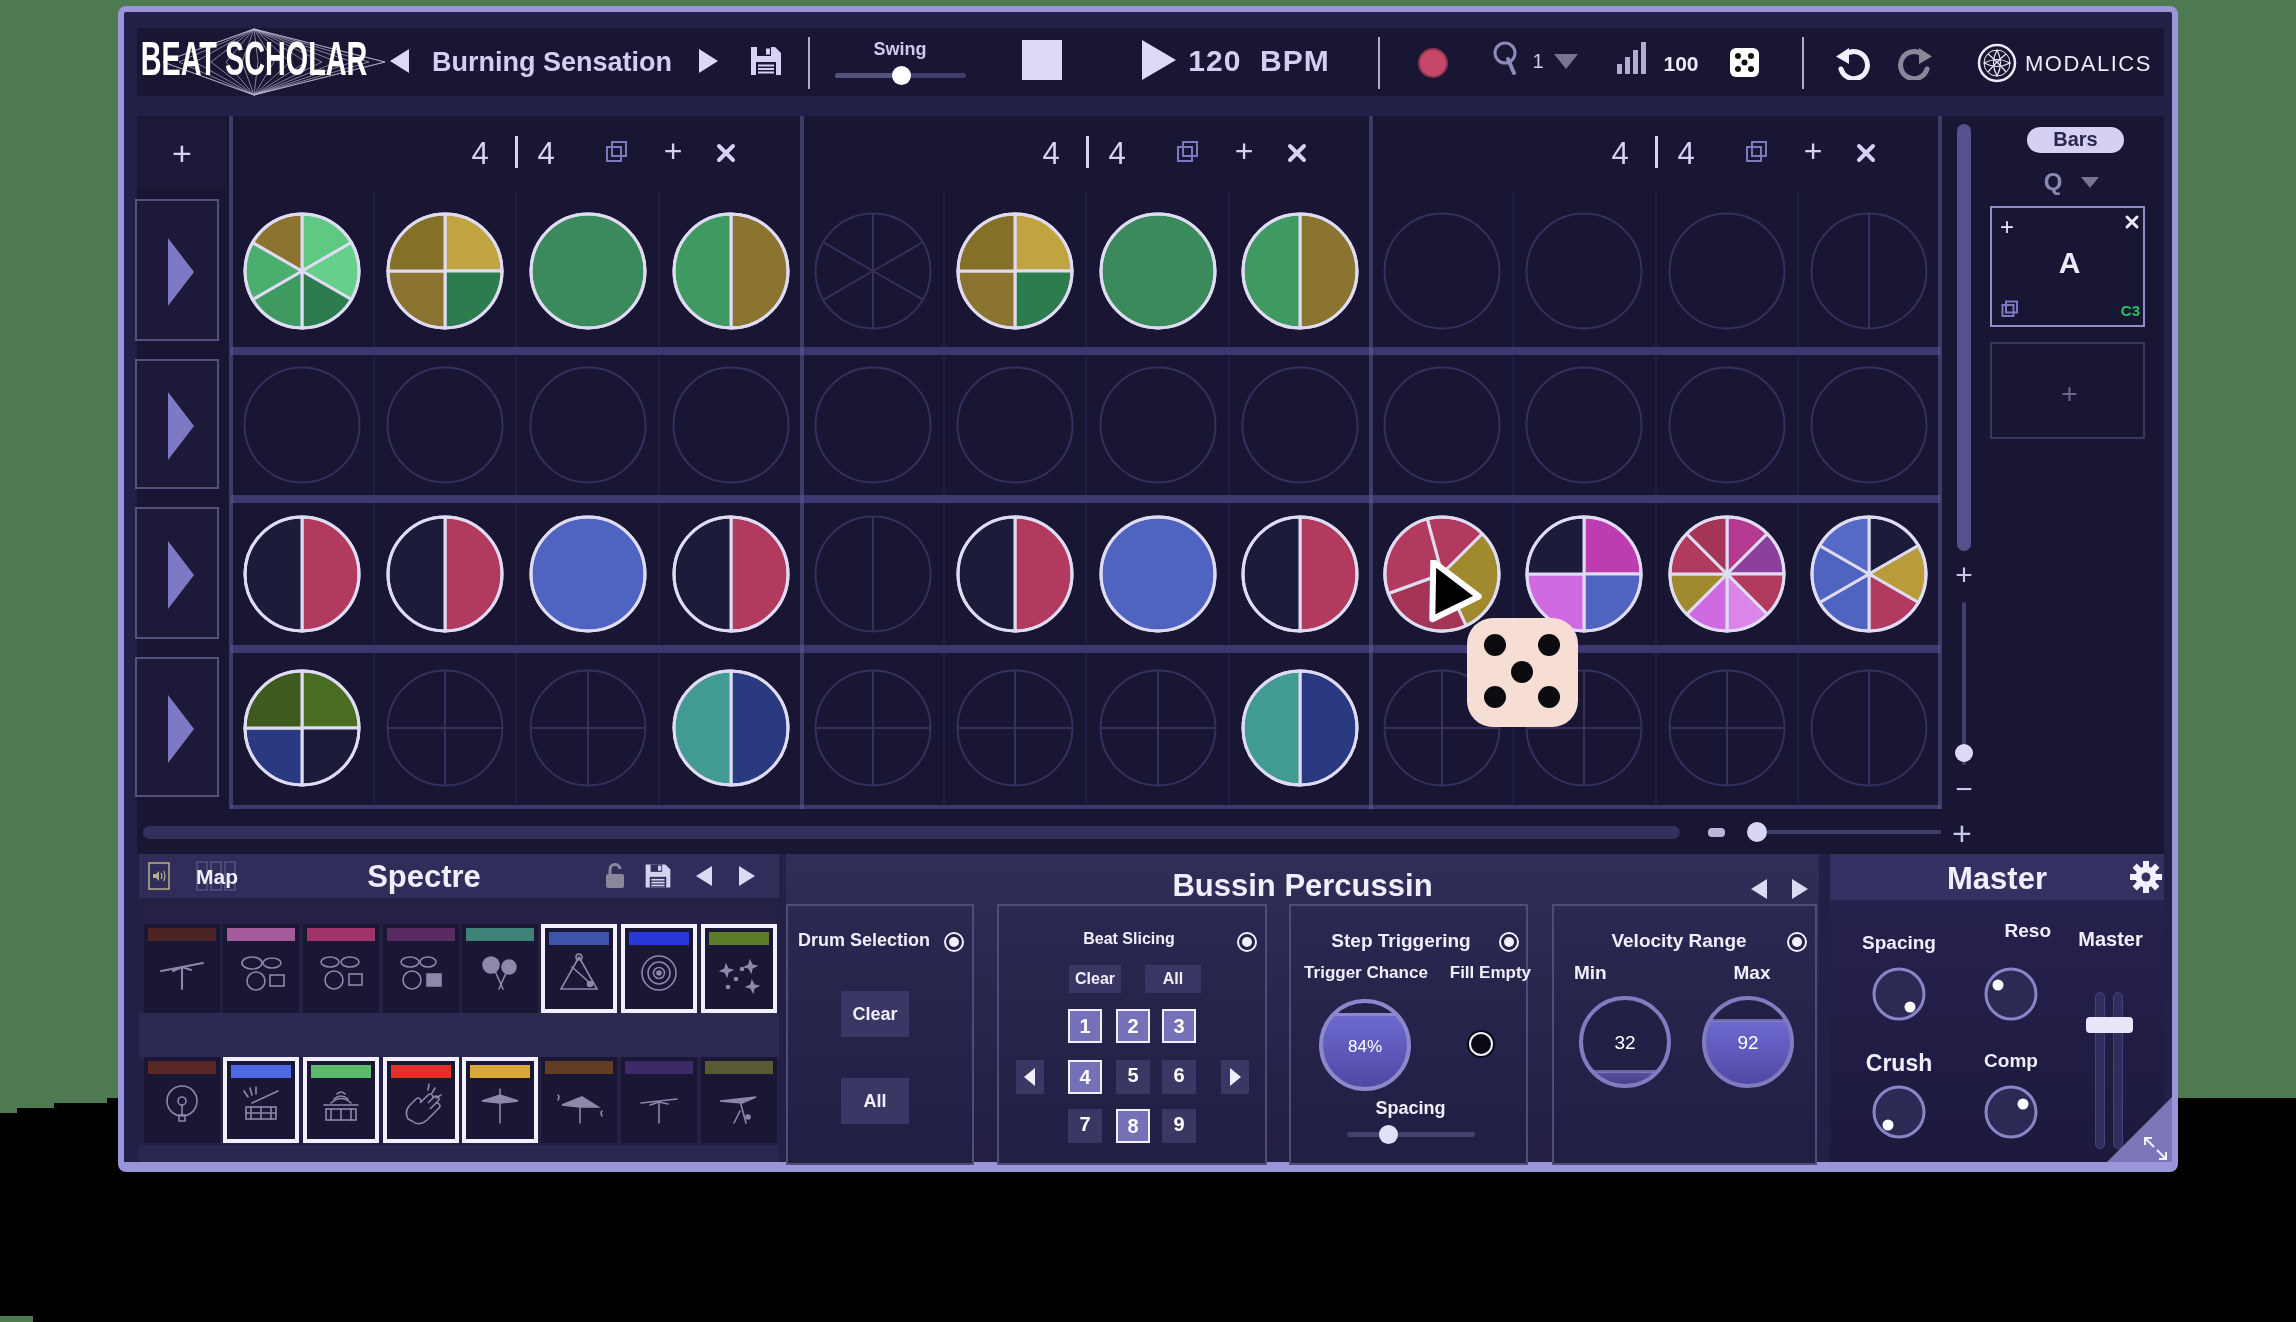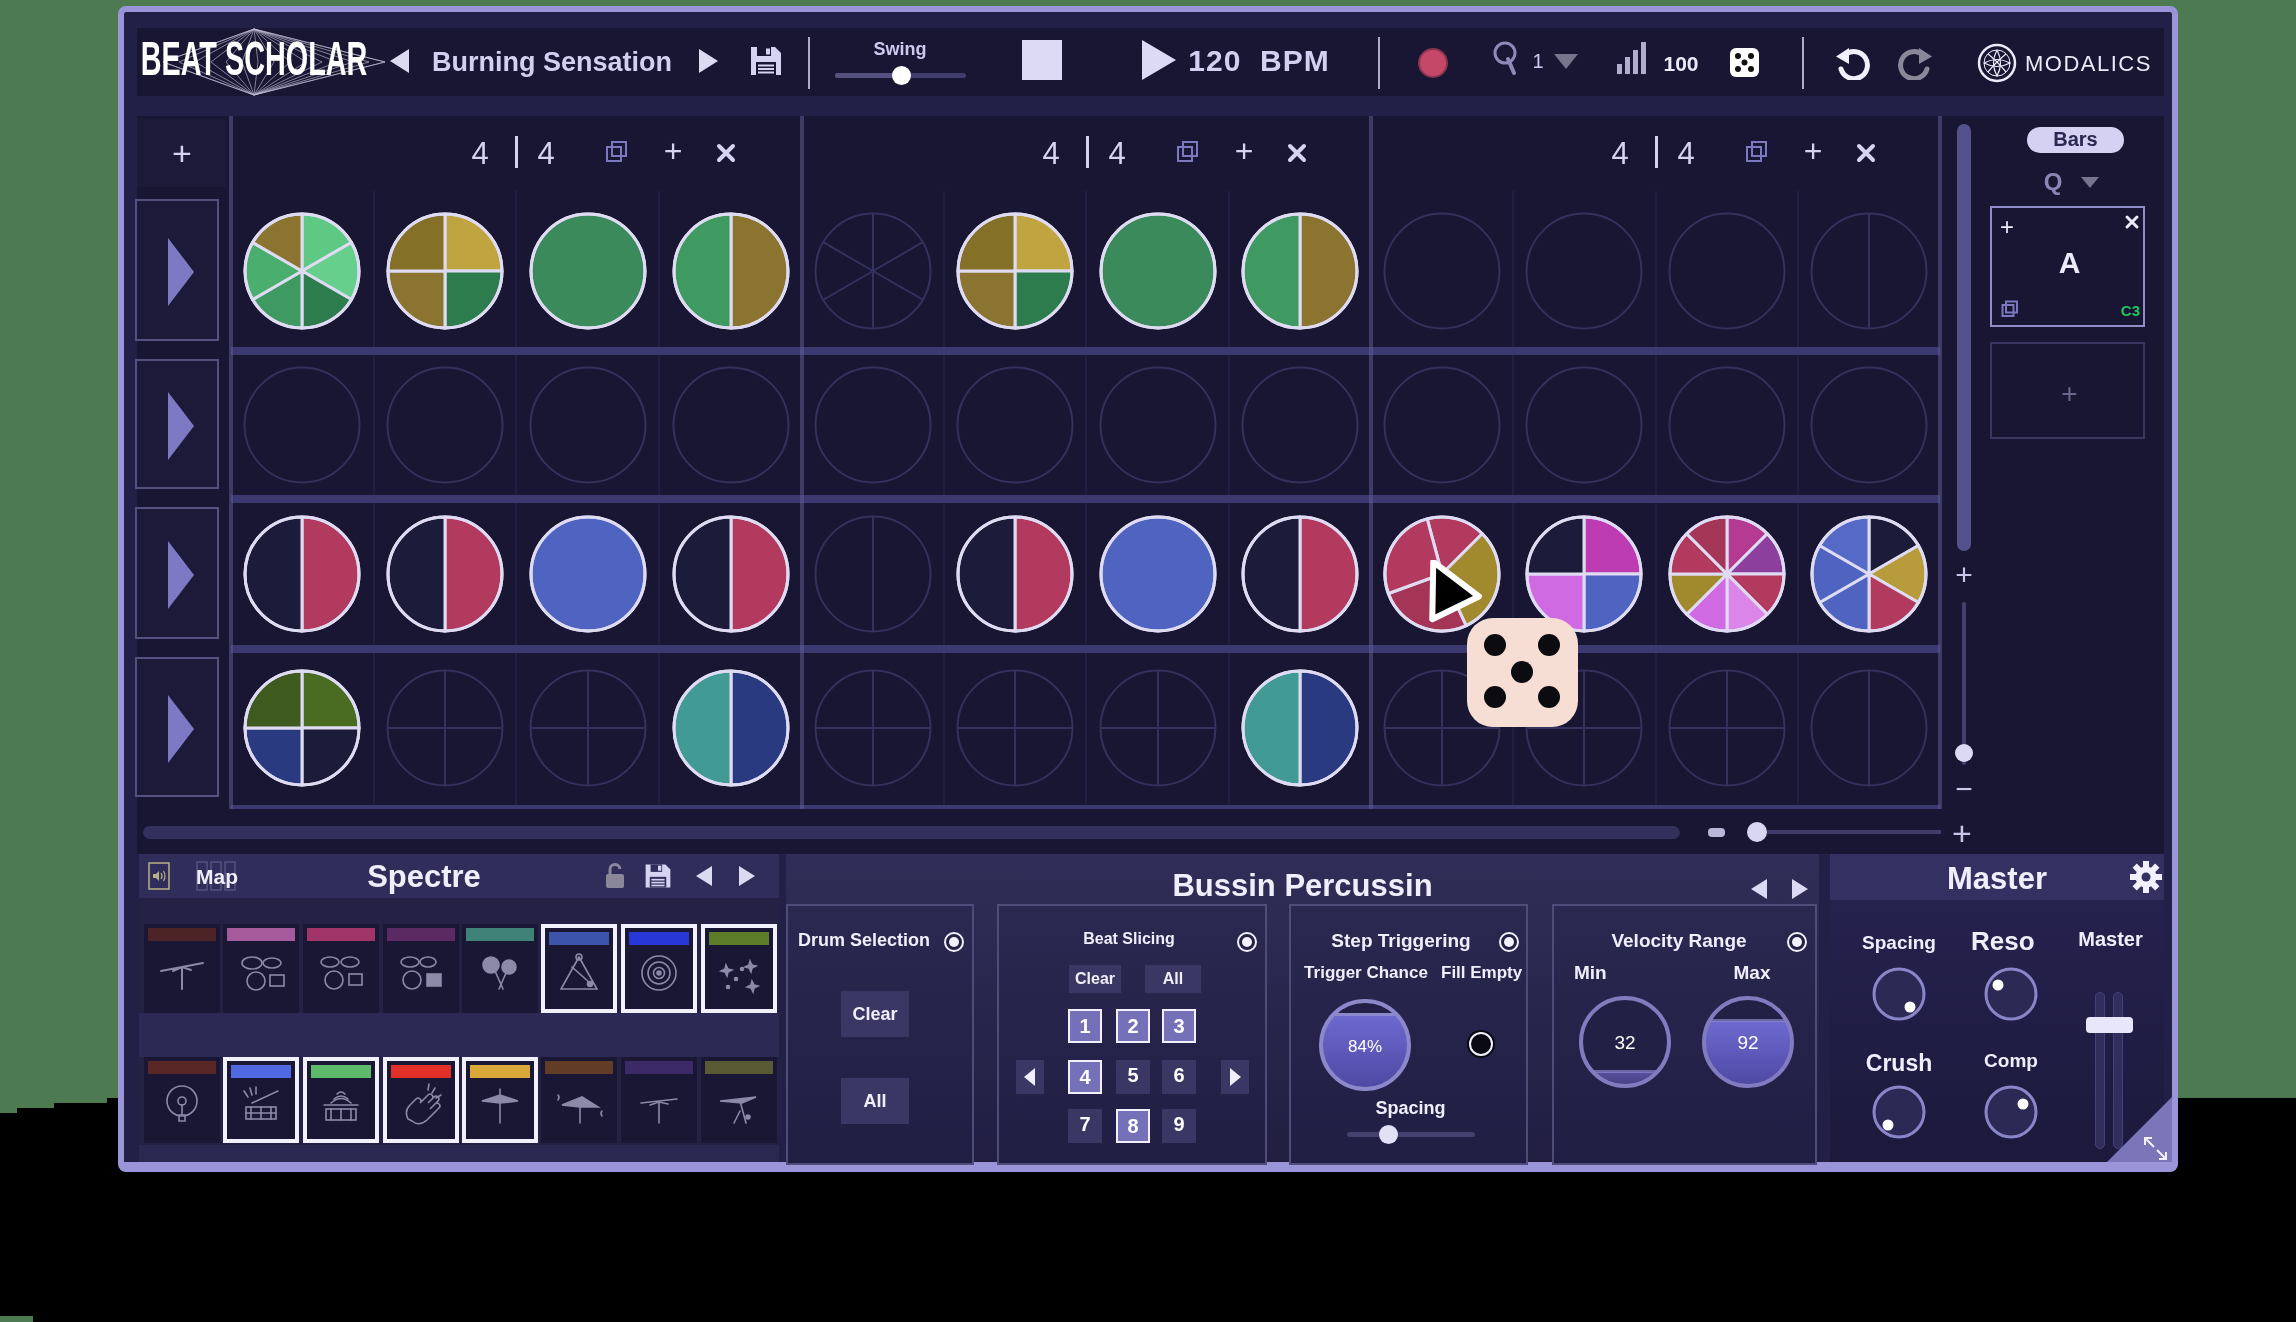--- a/index.html
+++ b/index.html
@@ -717,21 +717,21 @@
         <div style="position:absolute;left:222px;top:154px;width:28px;height:34px;background:#3b3764;"><svg width="28" height="34">
             <polygon points="9,8 9,26 20,17" fill="#f0eefb"></polygon>
           </svg></div>
       </div>
       <div style="position:absolute;left:503px;top:50px;width:239px;height:261px;background:linear-gradient(#2b2851,#211e44);border:2px solid #504c7a;">
         <div style="position:absolute;left:0px;top:24px;width:220px;height:22px;color:#f0eefb;font-size:19px;font-weight:700;text-align:center;">Step Triggering</div>
         <div style="position:absolute;left:208px;top:26px;width:20px;height:20px;border:2.5px solid #f2f0fc;border-radius:50%;background:#232046;box-shadow:inset 0 0 0 2px #232046;">
           <div style="position:absolute;left:2.5px;top:2.5px;width:10px;height:10px;border-radius:50%;background:#f2f0fc;"></div>
         </div>
         <div style="position:absolute;left:5px;top:57px;width:140px;height:20px;color:#f0eefb;font-size:17px;font-weight:700;text-align:center;white-space:nowrap;">Trigger Chance</div>
-        <div style="position:absolute;left:150px;top:57px;width:90px;height:20px;color:#f0eefb;font-size:17px;font-weight:700;text-align:left;white-space:nowrap;">Fill Empty</div>
+        <div style="position:absolute;left:150px;top:57px;width:90px;height:20px;color:#f0eefb;font-size:17px;font-weight:700;text-align:right;white-space:nowrap;">Fill Empty</div>
         <div style="position:absolute;left:26px;top:91px;width:96px;height:96px;"><svg width="96" height="96" viewBox="0 0 96 96">
             <defs>
               <linearGradient id="g84" x1="0" y1="0" x2="0" y2="1">
                 <stop offset="0" stop-color="#6e69d0"></stop>
                 <stop offset="1" stop-color="#4c47a0"></stop>
               </linearGradient>
               <clipPath id="c84">
                 <circle cx="48" cy="48" r="44"></circle>
               </clipPath>
             </defs>
@@ -798,21 +798,21 @@
             <rect x="-3" y="-16" width="6" height="8" transform="rotate(135)"></rect>
             <rect x="-3" y="-16" width="6" height="8" transform="rotate(180)"></rect>
             <rect x="-3" y="-16" width="6" height="8" transform="rotate(225)"></rect>
             <rect x="-3" y="-16" width="6" height="8" transform="rotate(270)"></rect>
             <rect x="-3" y="-16" width="6" height="8" transform="rotate(315)"></rect>
             <circle r="10.5"></circle>
           </g>
           <circle r="4.5" fill="#343162"></circle>
         </svg></div>
       <div style="position:absolute;left:29px;top:78px;width:80px;height:20px;color:#f0eefb;font-size:19px;font-weight:700;text-align:center;">Spacing</div>
-      <div style="position:absolute;left:141px;top:72px;width:80px;height:20px;color:#f0eefb;font-size:26px;font-weight:700;text-align:left;">Reso</div>
+      <div style="position:absolute;left:141px;top:66px;width:80px;height:20px;color:#f0eefb;font-size:19px;font-weight:700;text-align:right;">Reso</div>
       <div style="position:absolute;left:238px;top:74px;width:85px;height:20px;color:#f0eefb;font-size:20px;font-weight:700;text-align:center;">Master</div>
       <div style="position:absolute;left:41px;top:112px;width:56px;height:56px;"><svg width="56" height="56" viewBox="0 0 56 56">
           <circle cx="28" cy="28" r="25" fill="#2c2955" stroke="#8a85c8" stroke-width="3"></circle>
           <circle cx="39" cy="41" r="5.5" fill="#fff"></circle>
         </svg></div>
       <div style="position:absolute;left:153px;top:112px;width:56px;height:56px;"><svg width="56" height="56" viewBox="0 0 56 56">
           <circle cx="28" cy="28" r="25" fill="#2c2955" stroke="#8a85c8" stroke-width="3"></circle>
           <circle cx="15" cy="19" r="5.5" fill="#fff"></circle>
         </svg></div>
       <div style="position:absolute;left:29px;top:196px;width:80px;height:20px;color:#f0eefb;font-size:23px;font-weight:700;text-align:center;">Crush</div>

